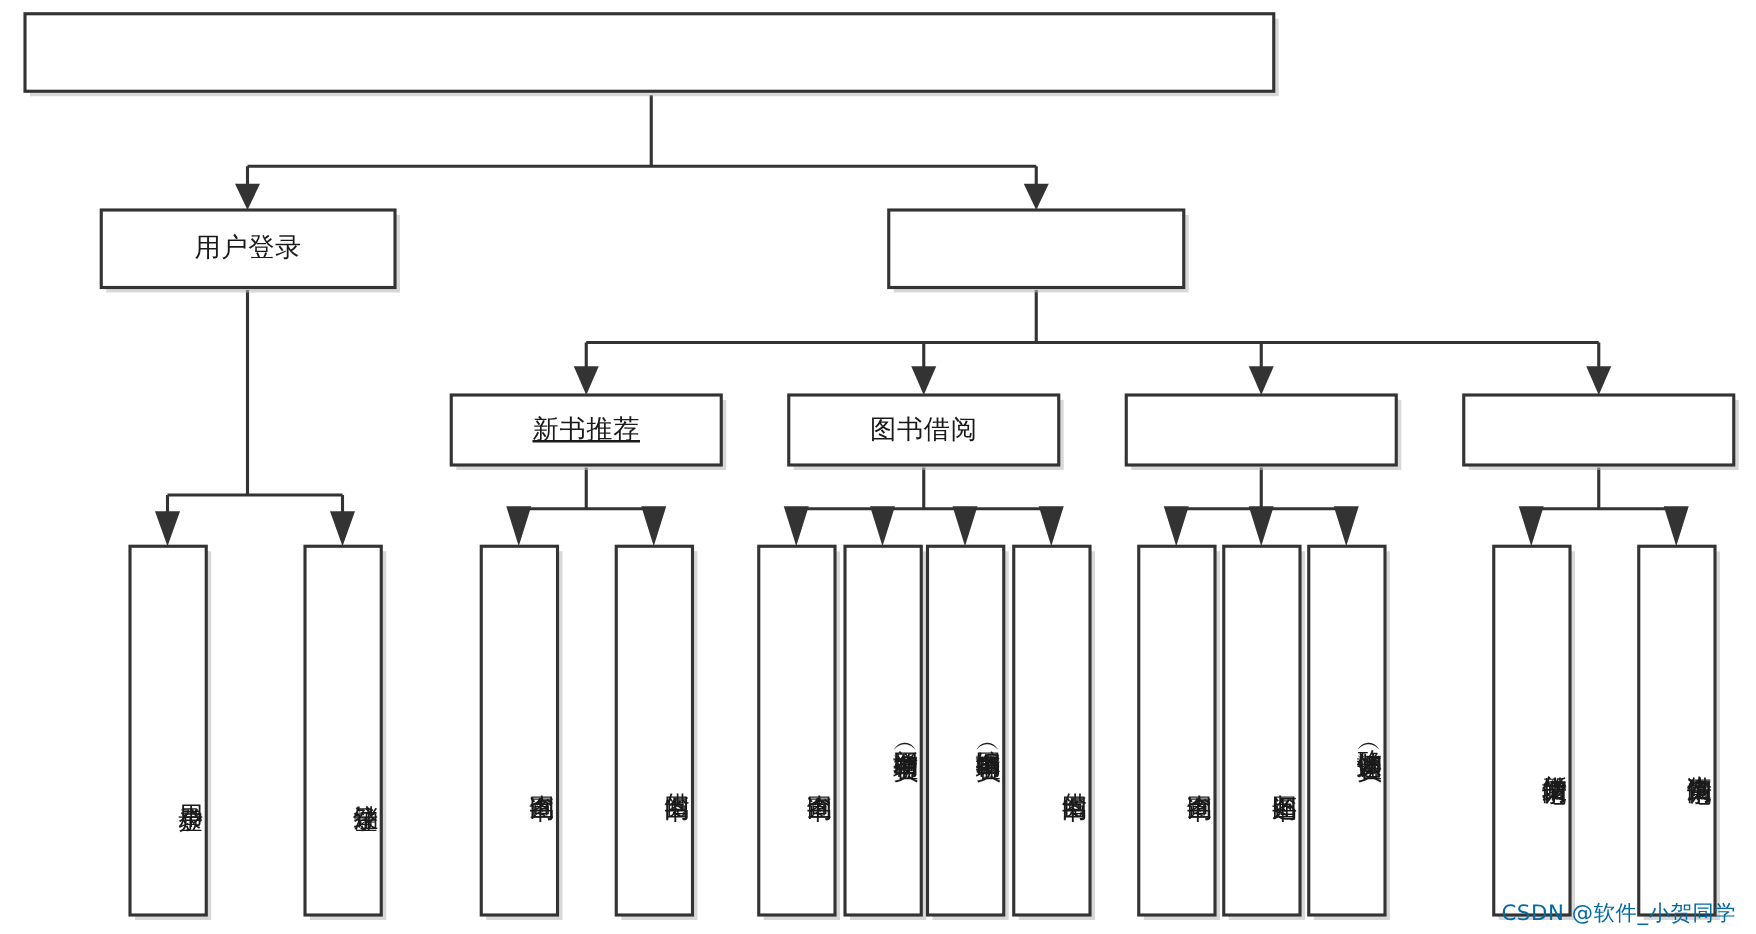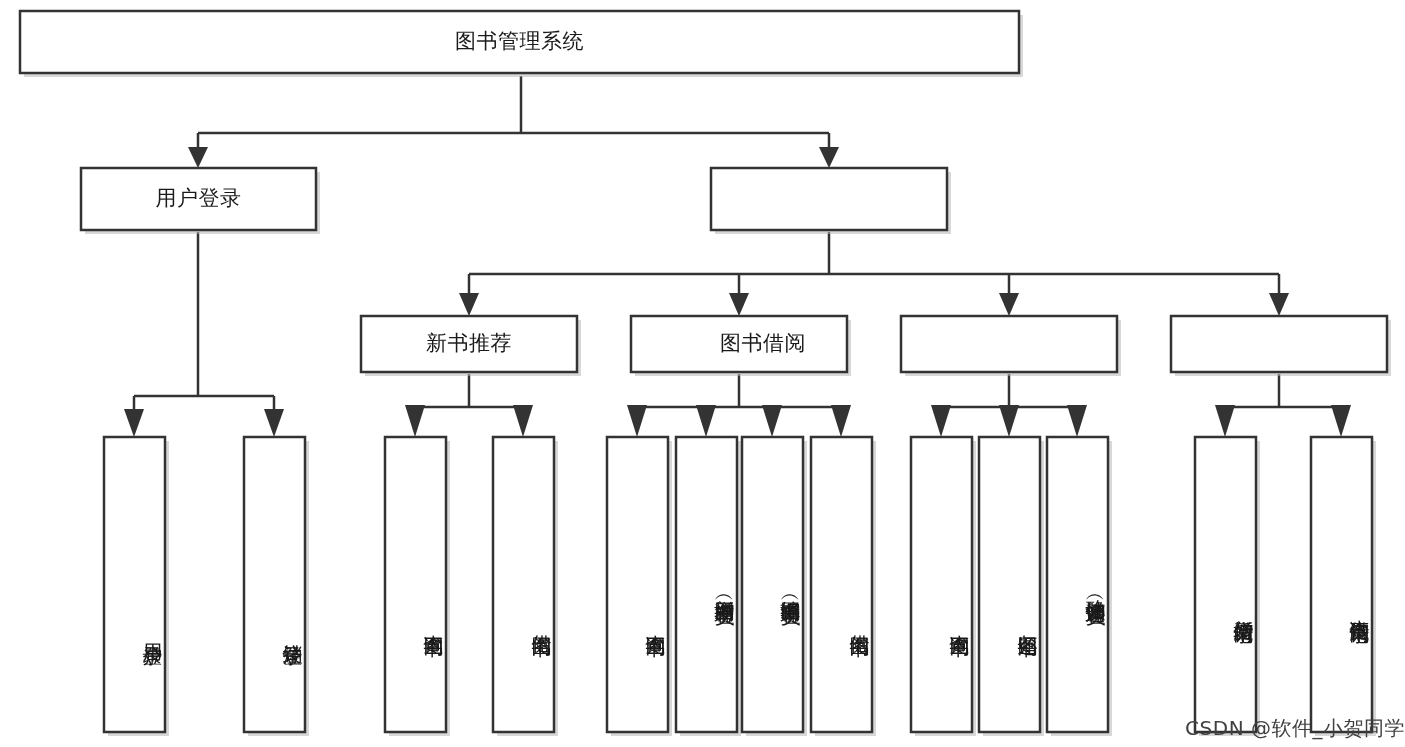--- a/index.html
+++ b/index.html
@@ -67,24 +67,24 @@
     font-size: 20px;
     line-height: 1.22;
     writing-mode: vertical-rl;
     text-orientation: upright;
     letter-spacing: 1px;
     white-space: nowrap;
     pointer-events: none;
   }
   .watermark {
     position: absolute;
-    right: 0;
+    right: 16px;
     bottom: 5px;
-    font-size: 20px;
-    color: #404040;
+    font-size: 17px;
+    color: #0369a1;
     letter-spacing: 0.5px;
     white-space: nowrap;
     user-select: none;
   }
 </style>
 </head>
 <body>
 
 <div id="diagram-root">
 
@@ -214,26 +214,25 @@
     <rect class="node-shadow" x="1051" y="441" width="61" height="295"></rect>
     <rect class="node-rect" x="1047" y="437" width="61" height="295"></rect>
 
     <rect class="node-shadow" x="1199" y="441" width="61" height="295"></rect>
     <rect class="node-rect" x="1195" y="437" width="61" height="295"></rect>
 
     <rect class="node-shadow" x="1315" y="441" width="61" height="295"></rect>
     <rect class="node-rect" x="1311" y="437" width="61" height="295"></rect>
   </svg>
 
-  <div class="node-label-h" style="left:20px; top:11px; width:999px; height:62px;">图书管理系统</div>
 
   <div class="node-label-h" style="left:81px; top:168px; width:235px; height:62px;">用户登录</div>
 
-  <div class="node-label-h" style="left:361px; top:316px; width:216px; height:56px;">新书推荐</div>
-  <div class="node-label-h" style="left:631px; top:316px; width:216px; height:56px;padding-left:24px;">图书借阅</div>
+  <div class="node-label-h" style="left:361px; top:316px; width:216px; height:56px;text-decoration:underline;">新书推荐</div>
+  <div class="node-label-h" style="left:631px; top:316px; width:216px; height:56px;">图书借阅</div>
 
   <div class="node-label-v" style="left:104px; top:527px; width:61px; height:205px;">用户登录</div>
   <div class="node-label-v" style="left:244px; top:527px; width:61px; height:205px;">注销登录</div>
 
   <div class="node-label-v" style="left:385px; top:509px; width:61px; height:223px;">查询图书</div>
   <div class="node-label-v" style="left:493px; top:509px; width:61px; height:223px;">借阅图书</div>
 
   <div class="node-label-v" style="left:607px; top:509px; width:61px; height:223px;">查询图书</div>
   <div class="node-label-v" style="left:676px; top:444px; width:61px; height:288px;">新增图书（管理员）</div>
   <div class="node-label-v" style="left:742px; top:444px; width:61px; height:288px;">编辑图书（管理员）</div>

